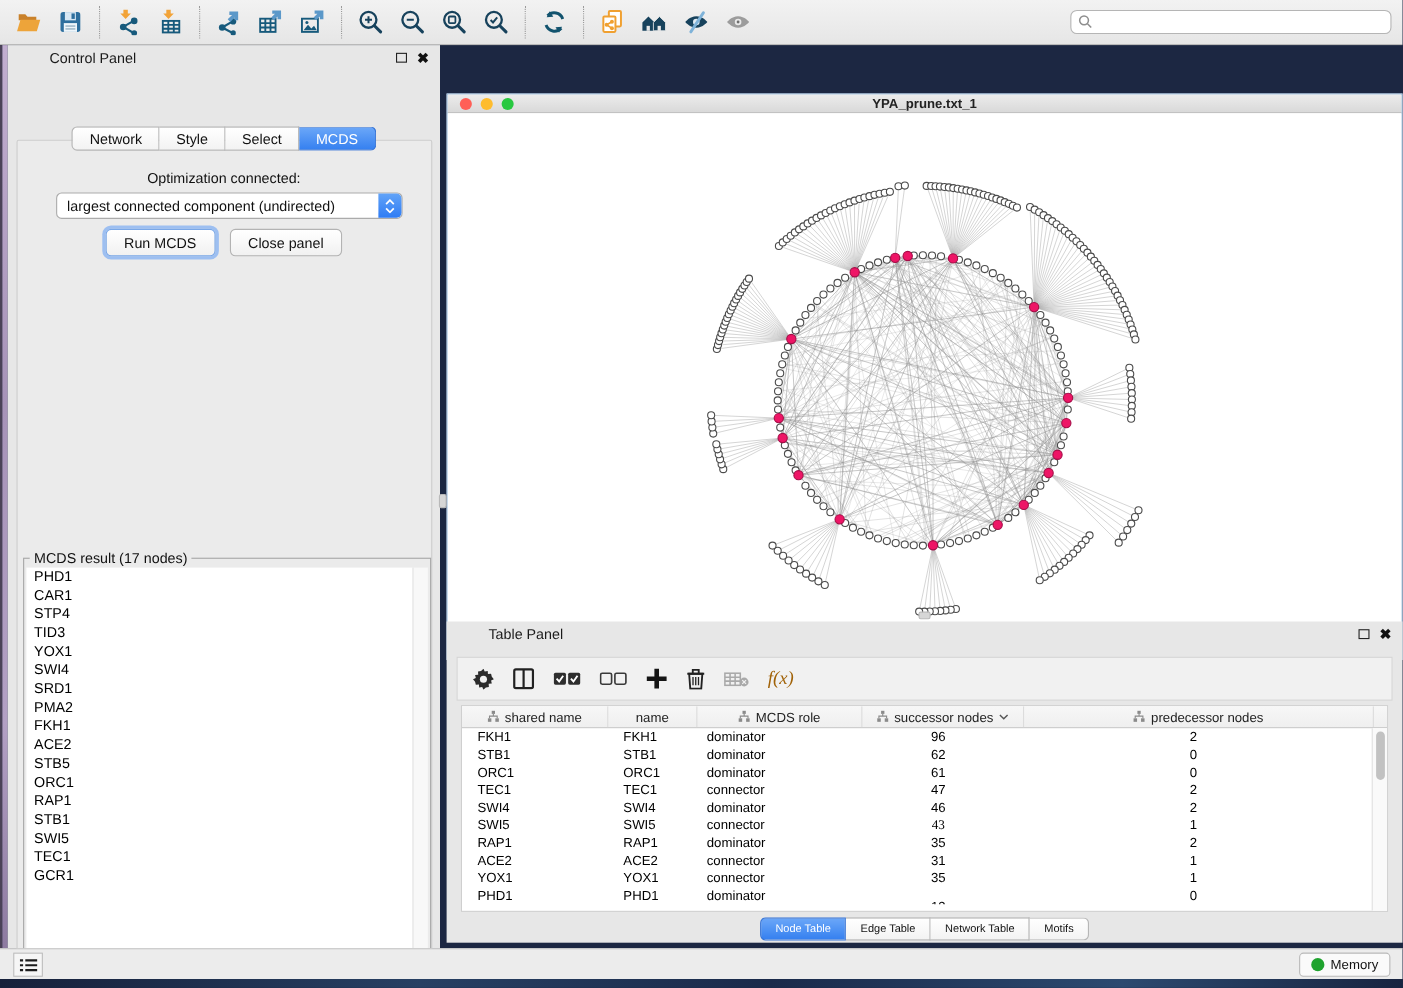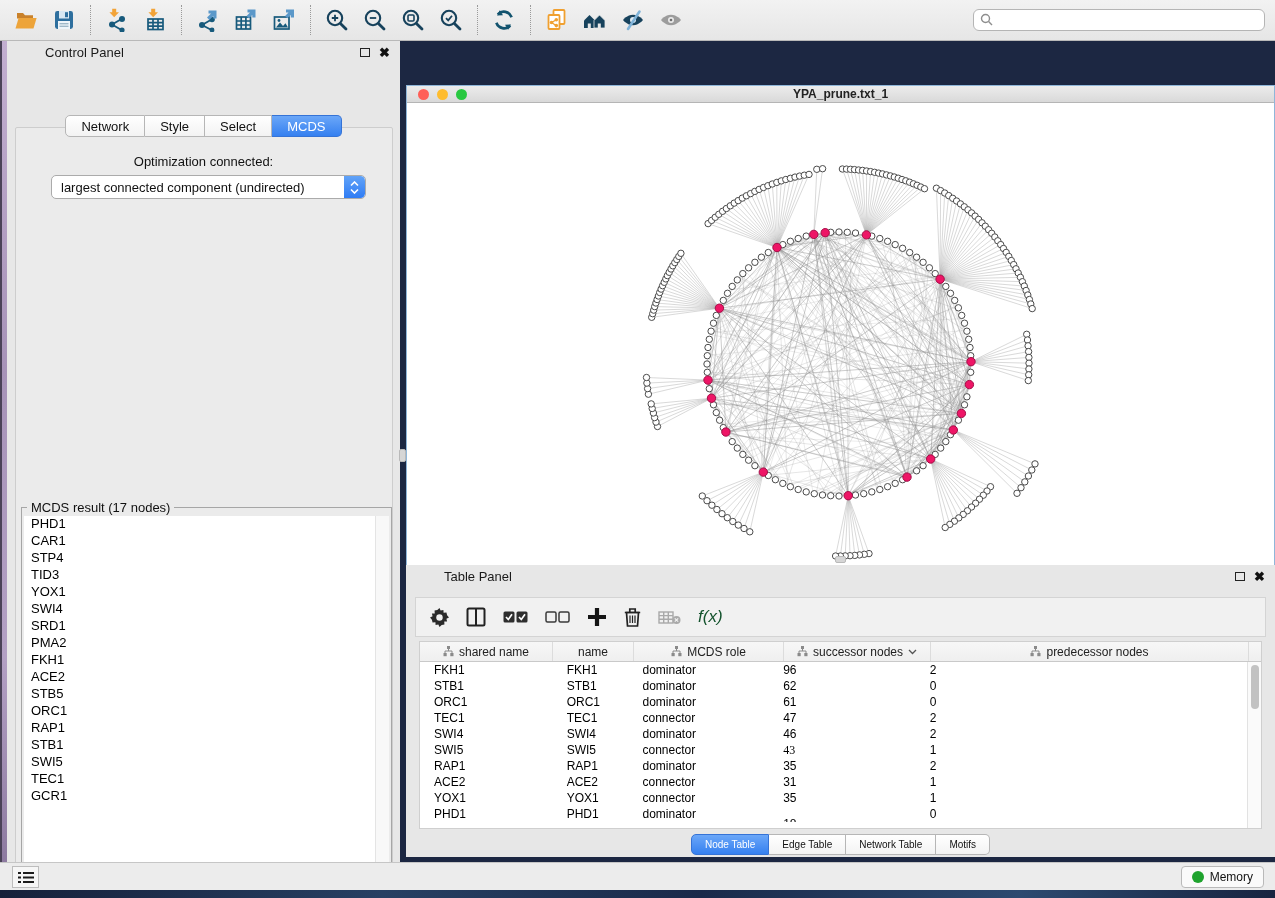--- a/index.html
+++ b/index.html
@@ -80,34 +80,34 @@
   .h-grip { position:absolute; left:835px; top:556px; width:11px; height:7px; background:#d6d6d6;
     border:1px solid #b9b9b9; border-radius:2px; cursor:row-resize; }
   .v-grip { position:absolute; left:399px; top:449px; width:7px; height:13px; background:#d6d6d6;
     border:1px solid #b9b9b9; border-radius:2px; cursor:col-resize; }
 
   
   .table-panel { position:absolute; left:406px; top:565px; width:869px; height:292px; background:#e7e7e7; }
   .tp-toolbar { position:absolute; left:9px; top:32px; width:851px; height:40px; background:#f1f1f1;
     border:1px solid #d4d4d4; display:flex; align-items:center; gap:17px; padding-left:14px; }
   .tp-icon { display:flex; align-items:center; justify-content:center; cursor:pointer; }
-  .fx-label { font-family:Liberation Sans, sans-serif; font-style:italic; font-size:17px; color:#14532d; cursor:default; }
+  .fx-label { font-family:Liberation Serif, serif; font-style:italic; font-size:17px; color:#a16207; cursor:default; }
 
   .ntable { position:absolute; left:13px; top:76px; width:843px; height:188px; background:#fff;
     border:1px solid #cfcfcf; overflow:hidden; }
   .thead { display:flex; height:20px; background:linear-gradient(180deg,#f7f7f7,#efefef);
     border-bottom:1px solid #c9c9c9; }
   .th { display:flex; align-items:center; justify-content:center; gap:5px; font-size:12px; color:#222;
     border-right:1px solid #dcdcdc; cursor:pointer; position:relative; }
   .tbody { position:absolute; left:0; top:20px; right:14px; bottom:0; overflow:hidden; }
   .trow { display:flex; height:16px; cursor:pointer; }
   .td { font-size:12px; color:#000; line-height:16px; white-space:nowrap; overflow:hidden; }
   .td.txt { padding-left:14px; }
   .td.role { padding-left:9px; }
-  .td.num { text-align:left; padding-right:7px; }
+  .td.num { text-align:center; padding-right:7px; }
   .t-scroll { position:absolute; top:20px; right:0; width:14px; bottom:0; background:#fafafa;
     border-left:1px solid #e2e2e2; }
   .t-thumb { position:absolute; top:3px; left:2.5px; width:8px; height:44px; background:#c2c2c2;
     border-radius:4px; cursor:pointer; }
 
   .bottom-tabs { position:absolute; left:0; bottom:2px; width:869px; display:flex; justify-content:center; }
   .btab { height:21px; padding:0 13px; display:flex; align-items:center; font-size:10px; color:#111;
     background:linear-gradient(180deg,#ffffff,#f3f3f3); border:1px solid #b6b6b6; border-left:none; cursor:pointer; }
   .btab:first-child { border-left:1px solid #b6b6b6; border-radius:5px 0 0 5px; }
   .btab:last-child { border-radius:0 5px 5px 0; }
@@ -311,20 +311,24 @@
     <div class="criterion-select">
       <span class="sel-text">largest connected component (undirected)</span>
       <span class="sel-stepper">
         <svg width="9" height="6" viewBox="0 0 9 6">
             <path d="M1 4.5 4.5 1 8 4.5" fill="none" stroke="#fff" stroke-width="1.6"></path>
           </svg>
         <svg width="9" height="6" viewBox="0 0 9 6">
             <path d="M1 1.5 4.5 5 8 1.5" fill="none" stroke="#fff" stroke-width="1.6"></path>
           </svg>
       </span>
+    </div>
+    <div class="btn-row">
+      <button class="mac-btn focus-ring">Run MCDS</button>
+      <button class="mac-btn">Close panel</button>
     </div>
     <div class="result-fieldset">
       <span class="result-legend">MCDS result (17 nodes)</span>
       <div class="result-list">
           <div class="mcds-item">PHD1</div>
           <div class="mcds-item">CAR1</div>
           <div class="mcds-item">STP4</div>
           <div class="mcds-item">TID3</div>
           <div class="mcds-item">YOX1</div>
           <div class="mcds-item">SWI4</div>

